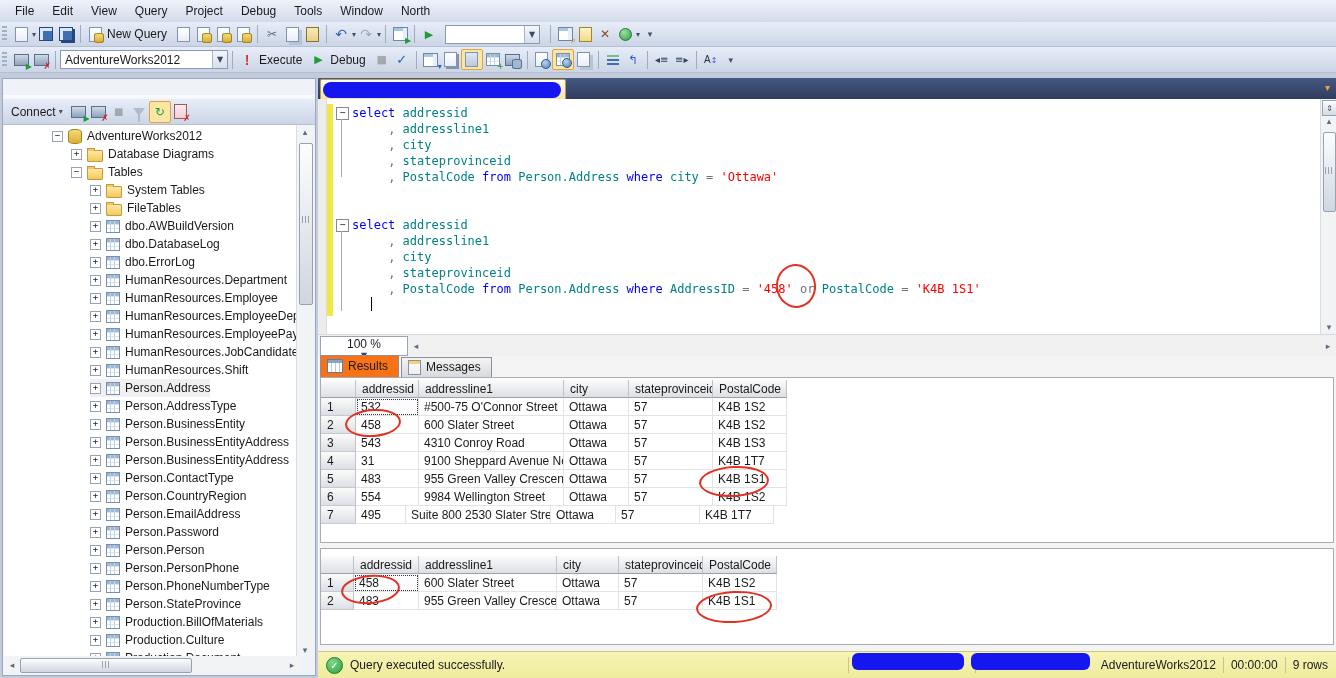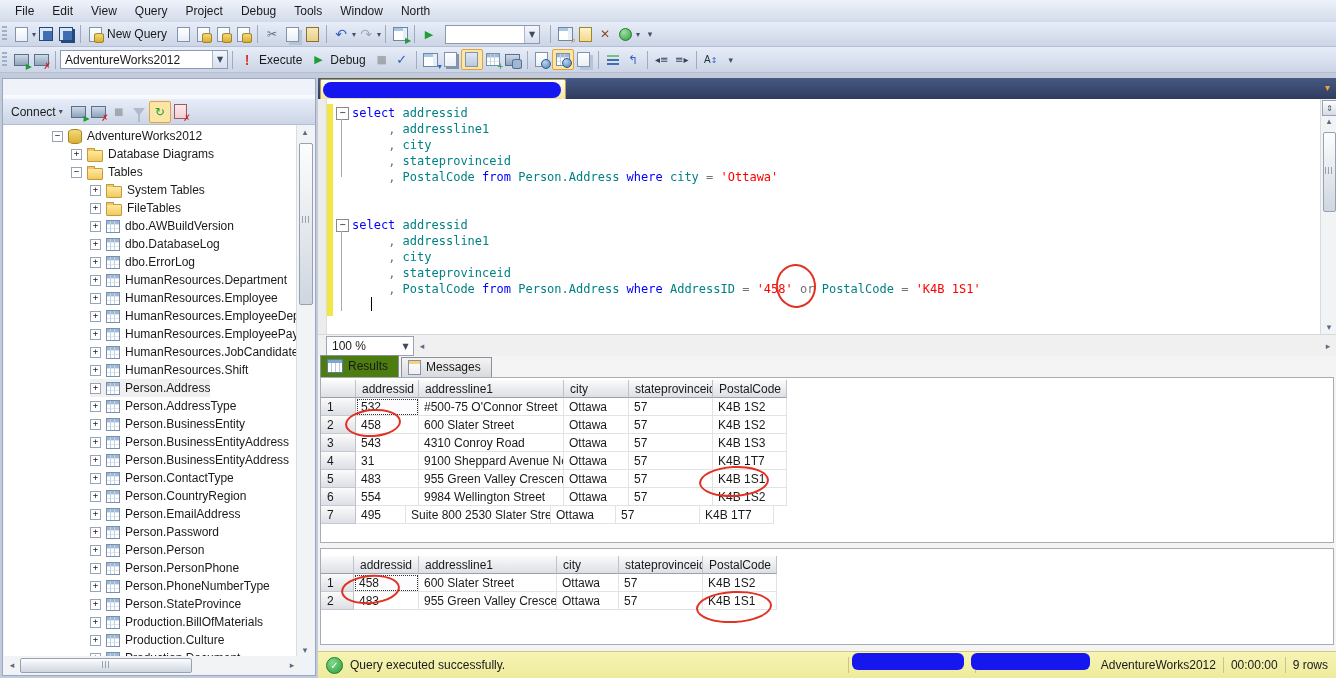--- a/index.html
+++ b/index.html
@@ -71,29 +71,29 @@
   .tok.kw{color:#0000ff;}
   .tok.id{color:#008284;}
   .tok.op{color:#737373;}
   .tok.str{color:#ff0000;}
   .tok.pl{color:#000;}
   .fold-box{position:absolute;width:11px;height:11px;border:1px solid #8a8a8a;background:#fff;font-size:10px;line-height:9px;text-align:center;color:#333;font-family:"DejaVu Sans Mono",monospace;}
   .fold-line{position:absolute;width:1px;background:#aaa;}
   #ed-vscroll{left:1320px;top:99px;width:16px;height:235px;background:#f2f3f5;border-left:1px solid #d8dbe0;}
   #ed-split{position:absolute;left:1px;top:1px;width:13px;height:14px;background:linear-gradient(#fdfdfd,#d4dae3);border:1px solid #96a1b2;display:flex;align-items:center;justify-content:center;font-size:8px;color:#3c4a63;}
   #ed-hscroll-row{left:318px;top:334px;width:1018px;height:22px;background:#f0f0f0;border-top:1px solid #d9d9d9;display:flex;align-items:center;}
-  #zoom-combo{width:88px;height:20px;margin-left:8px;background:#fff;border:1px solid #9aa4b3;display:flex;align-items:center;box-sizing:border-box;}
+  #zoom-combo{width:88px;height:20px;margin-left:2px;background:#fff;border:1px solid #9aa4b3;display:flex;align-items:center;box-sizing:border-box;flex-direction:column;}
   #zoom-combo .cval{flex:1;padding:0 5px;}
   #zoom-combo .cbtn{width:15px;text-align:center;font-size:8px;color:#3c4a63;}
   #ed-hscroll-track{flex:1;height:100%;display:flex;align-items:center;background:#f0f0f0;}
   
   #results-zone{left:318px;top:356px;width:1018px;height:295px;background:#f4f4f4;}
   #rtabs{position:absolute;left:2px;top:2px;height:20px;display:flex;align-items:flex-end;}
   .rtab{display:flex;align-items:center;gap:5px;padding:2px 10px 3px 6px;border:1px solid #8a8f98;margin-right:2px;font-size:12px;}
-  .rtab.active{background:#4d7c0f;border-bottom:1px solid #fff;height:16px;margin-top:44px;}
+  .rtab.active{background:#f97316;border-bottom:1px solid #fff;height:16px;margin-top:44px;}
   .rtab.inactive{background:linear-gradient(#f4f4f4,#d9dadd);height:14px;margin-bottom:0;}
   .ricon-grid{width:14px;height:12px;border:1px solid #5f7da0;background:linear-gradient(#7ea6cf 0 3px,transparent 3px),repeating-linear-gradient(90deg,#fff 0 3px,#b9cad9 3px 4px),#fff;}
   .ricon-msg{width:11px;height:13px;background:linear-gradient(#fff,#eee);border:1px solid #8193ad;box-shadow:inset 0 3px 0 #f7d372;}
   .gpanel{position:absolute;left:2px;width:1014px;background:#fff;border:1px solid #a7adb5;box-sizing:border-box;}
   #gpanel0{top:21px;height:166px;}
   #gpanel1{top:192px;height:97px;}
   .sgrid{position:absolute;left:0px;}
   .grow{display:flex;}
   .gcell{height:18px;line-height:18px;border-right:1px solid #e3e3e3;border-bottom:1px solid #e3e3e3;padding:0 5px;box-sizing:border-box;overflow:hidden;white-space:nowrap;background:#fff;}
   .gcell.hdr,.gcell.rowhdr{background:linear-gradient(#fbfbfb,#dcdfe4);border-right:1px solid #bfc3c9;border-bottom:1px solid #9b9fa7;padding:0 6px;}

